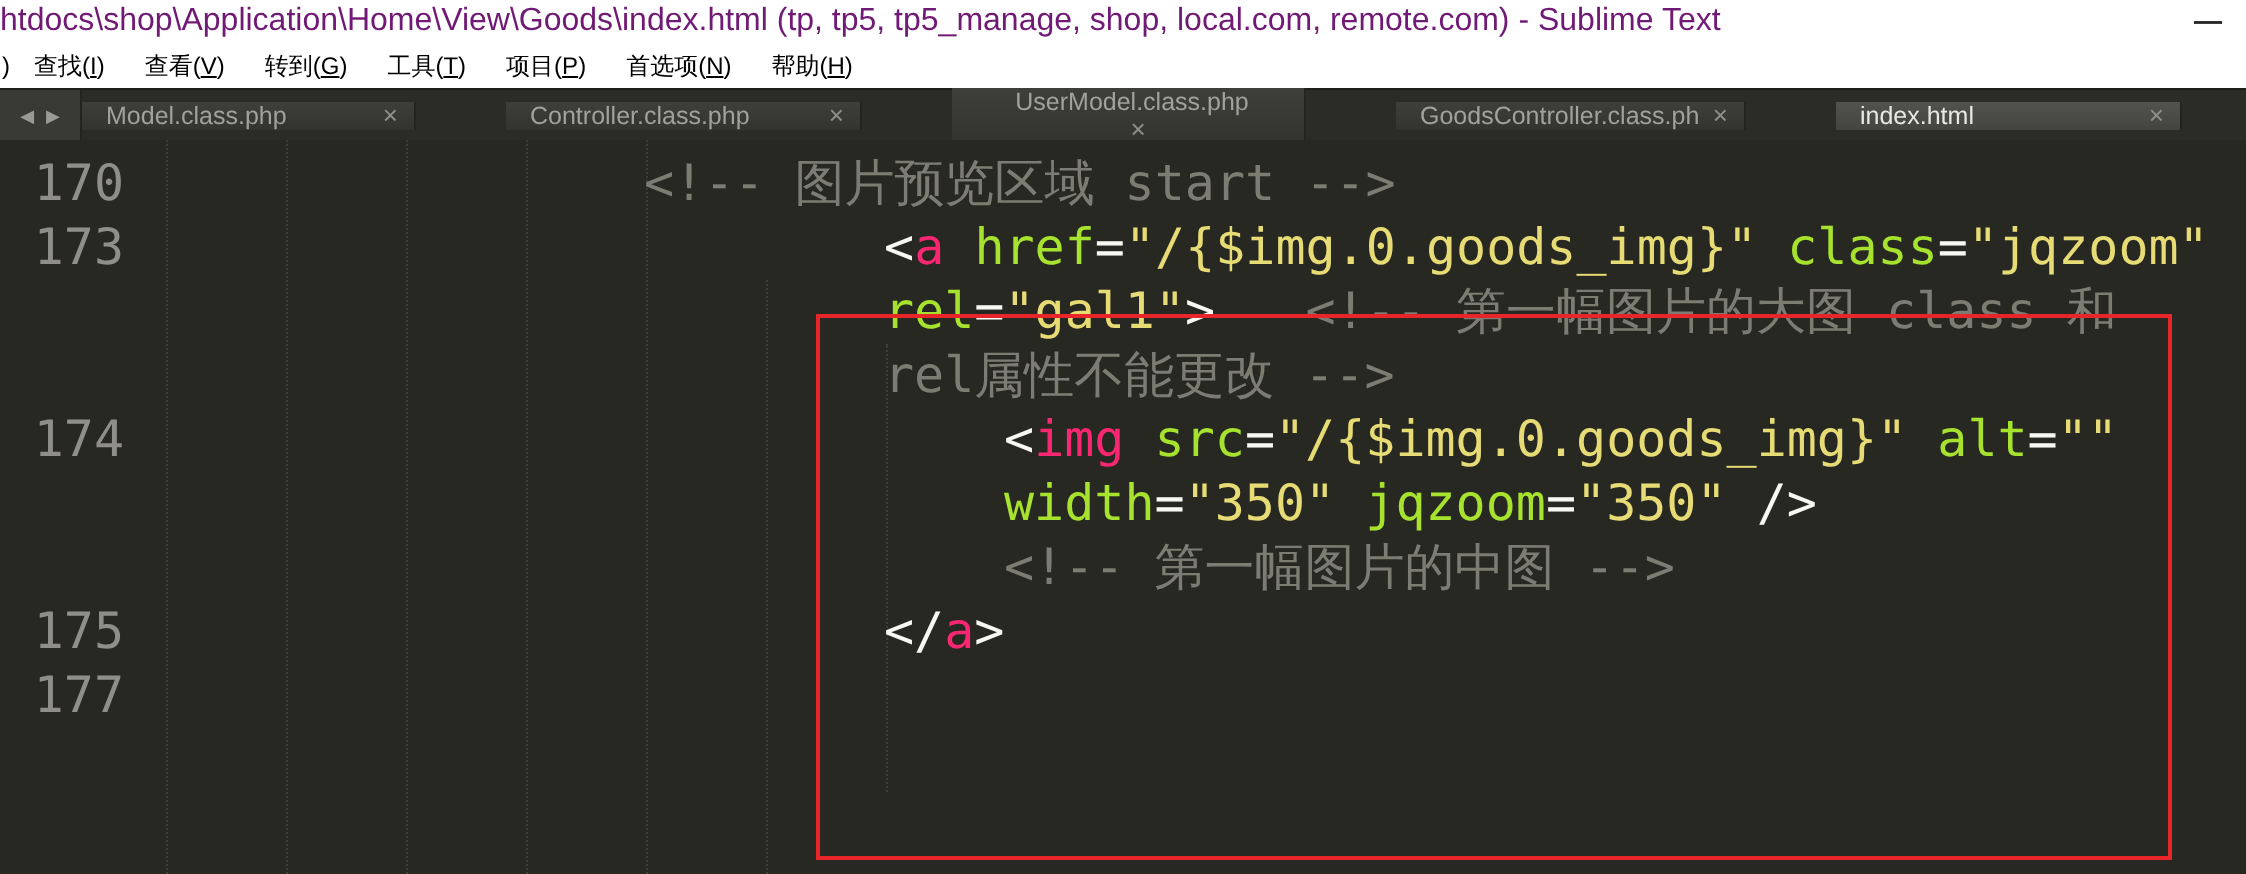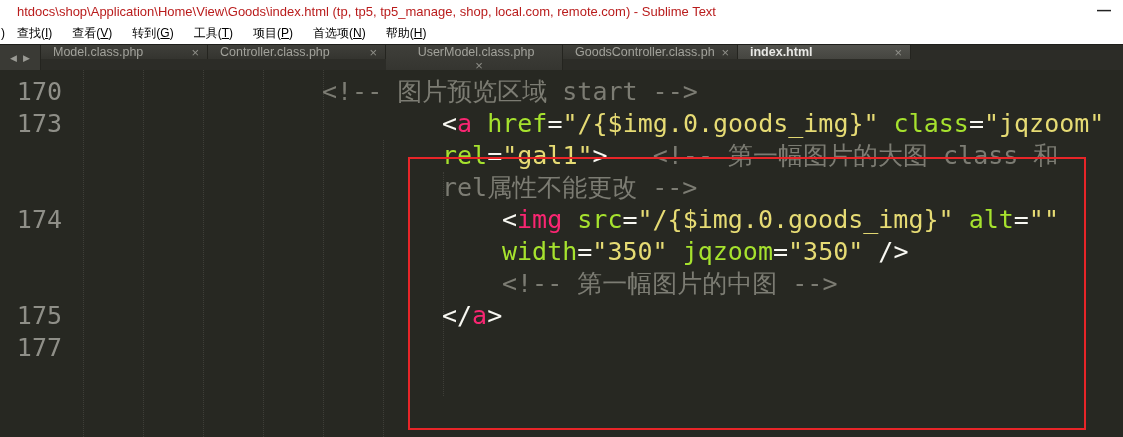--- a/index.html
+++ b/index.html
@@ -2,41 +2,41 @@
 <html style="--c-tag: #f92672; --c-attr: #a6e22e; --c-str: #e6db74; --c-pun: #f8f8f2; --c-com: #7c7c73; --c-ann: #e82528;"><head>
 <meta charset="utf-8">
 <style>
   html,body{margin:0;padding:0;}
   body{width:1123px;height:437px;overflow:hidden;background:#272822;
        font-family:"Liberation Sans",sans-serif;position:relative;}
   .window{position:absolute;inset:0;width:1123px;height:437px;overflow:hidden;}
 
   
   .titlebar{height:22px;background:#ffffff;position:relative;display:flex;align-items:center;}
-  .titlebar .title{font-size:13px;color:#b91c1c;padding-left:17px;white-space:nowrap;}
+  .titlebar .title{font-size:16px;color:#701a75;padding-left:0;white-space:nowrap;}
   .titlebar .minbtn{position:absolute;right:12px;top:1px;color:#222;font-size:14px;
                     font-weight:bold;cursor:default;line-height:18px;}
 
   
   .menubar{height:22px;background:#ffffff;display:flex;align-items:center;font-size:12px;color:#000;}
   .menu-item{padding:2px 10px;white-space:nowrap;}
   .menu-item u{text-decoration:underline;}
   .menu-frag{padding:2px 2px 2px 1px;}
 
   
   .tabbar{height:26px;background:#2c2c27;display:flex;align-items:stretch;border-top:1px solid #1e1e1a;box-sizing:border-box;}
   .tab-arrows{width:40px;display:flex;align-items:center;justify-content:center;gap:6px;
               background:#3a3a35;color:#9a9a94;font-size:9px;border-right:1px solid #24241f;}
   .tab{display:flex;align-items:center;box-sizing:border-box;padding:0 8px 0 12px;
        border-right:1px solid #24241f;cursor:pointer;overflow:hidden;}
   .tab .lbl{font-size:12.5px;color:#a2a29b;white-space:nowrap;overflow:hidden;flex:1;}
   .tab .close{color:#8f8f89;font-size:13px;margin-left:6px;line-height:1;}
   .tab{background:linear-gradient(#3f3f3a,#34342f);}
   .tab.active{background:linear-gradient(#53534e,#454540);}
-  .tab.active .lbl{color:#e8e8e5;font-weight:bold;}
+  .tab.active .lbl{color:#e8e8e5;}
 
   
   .editor{position:absolute;top:70px;left:0;right:0;bottom:0;background:#272822;overflow:hidden;}
   .guide{position:absolute;width:0;border-left:1px dotted #3e3e38;z-index:0;}
   .code-row{position:relative;height:32px;line-height:32px;white-space:pre;z-index:1;
             font-family:"DejaVu Sans Mono",monospace;font-size:25px;}
   .rows{position:absolute;top:6px;left:0;right:0;}
   .gnum{position:absolute;left:0;top:0;width:62px;text-align:right;color:#8f8f88;}
   .ctext{position:absolute;top:0;left:77px;}
   .c-pun{color:var(--c-pun);}
@@ -68,21 +68,21 @@
       <div class="menu-item">项目(<u>P</u>)</div>
       <div class="menu-item">首选项(<u>N</u>)</div>
       <div class="menu-item">帮助(<u>H</u>)</div>
     </div>
 
   <div class="tabbar">
     <div class="tab-arrows">
       <span>◀</span>
       <span>▶</span>
     </div>
-    <span id="tabs-holder" style="display:flex;align-items:flex-start;">
+    <span id="tabs-holder" style="display:flex;align-items:center;gap:45px;">
         <div class="tab" style="width: 167px;">
           <span class="lbl">Model.class.php</span>
           <span class="close">×</span>
         </div>
         <div class="tab" style="width: 178px;">
           <span class="lbl">Controller.class.php</span>
           <span class="close">×</span>
         </div>
         <div class="tab" style="width: 177px; flex-direction: column;">
           <span class="lbl">UserModel.class.php</span>

